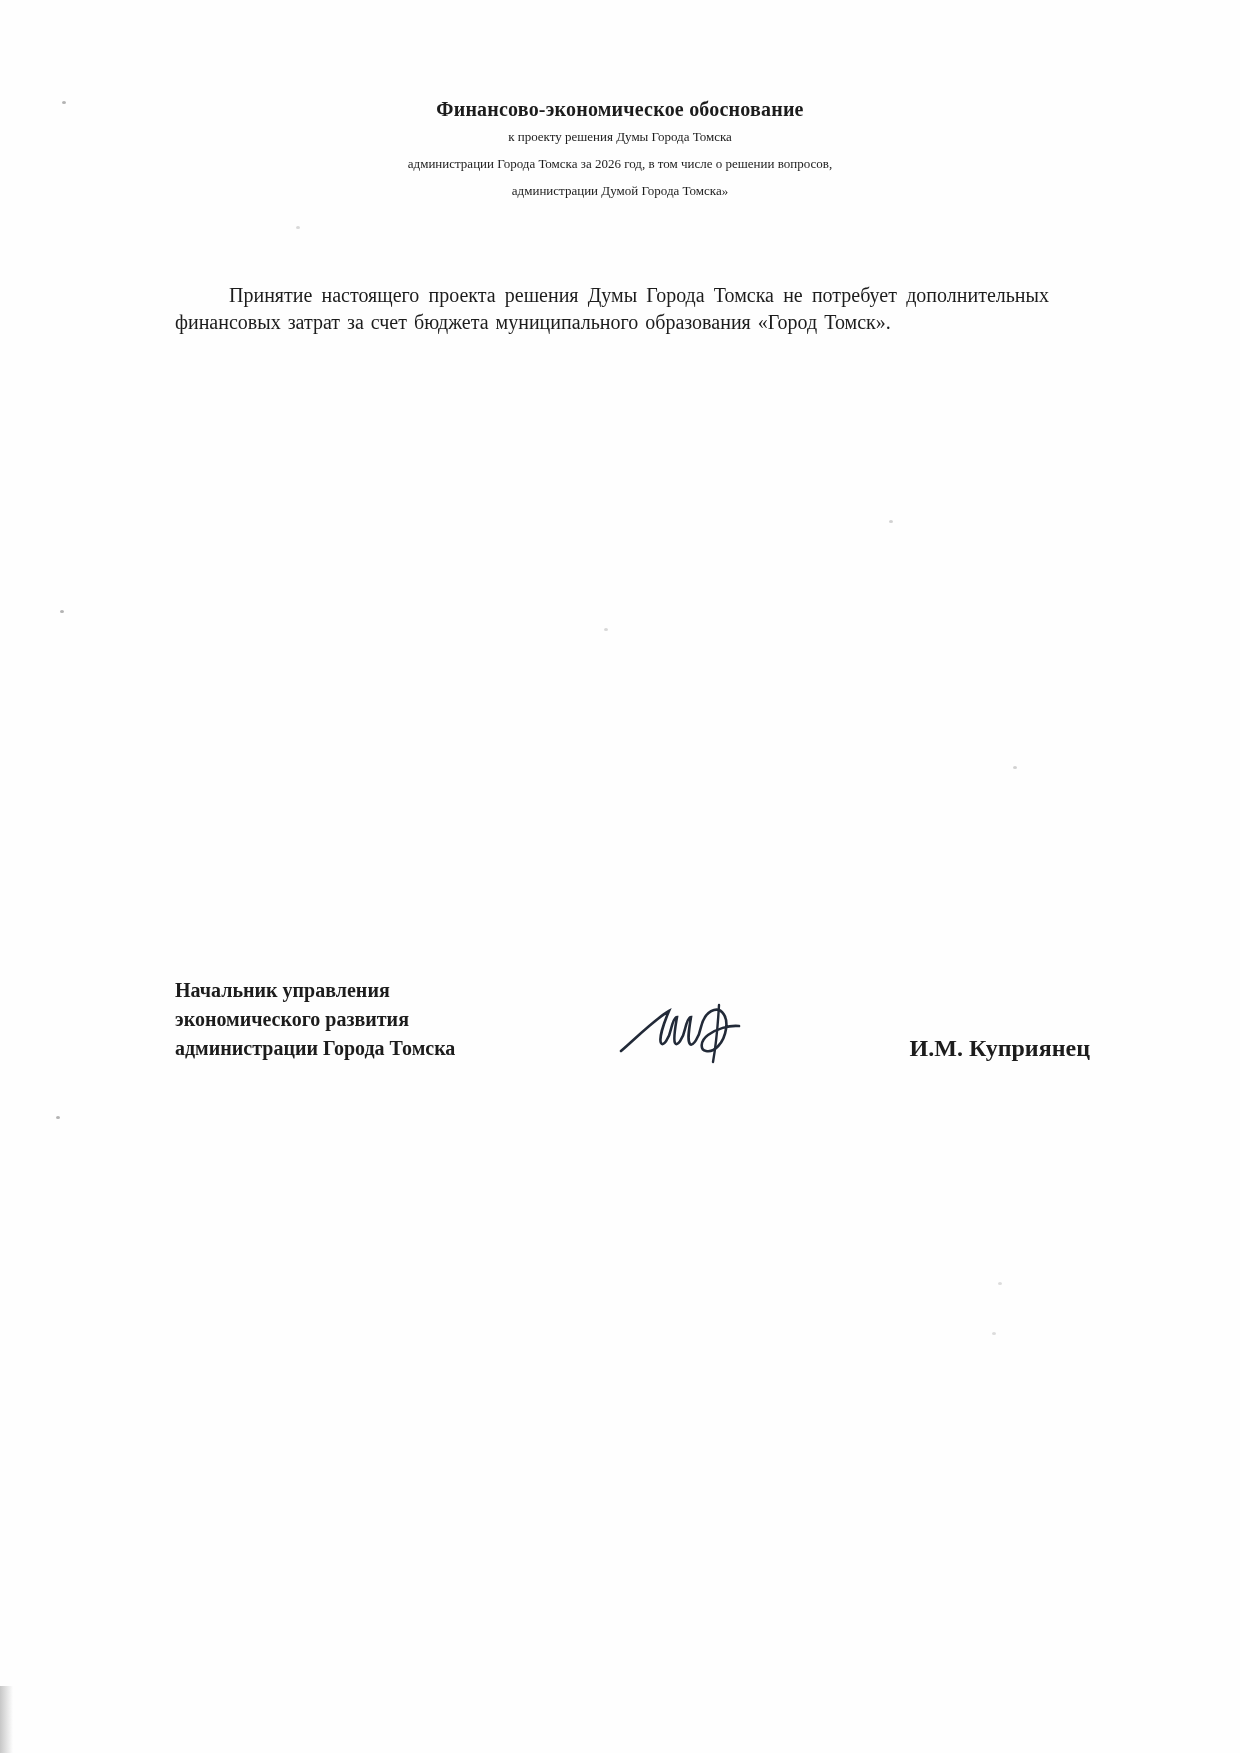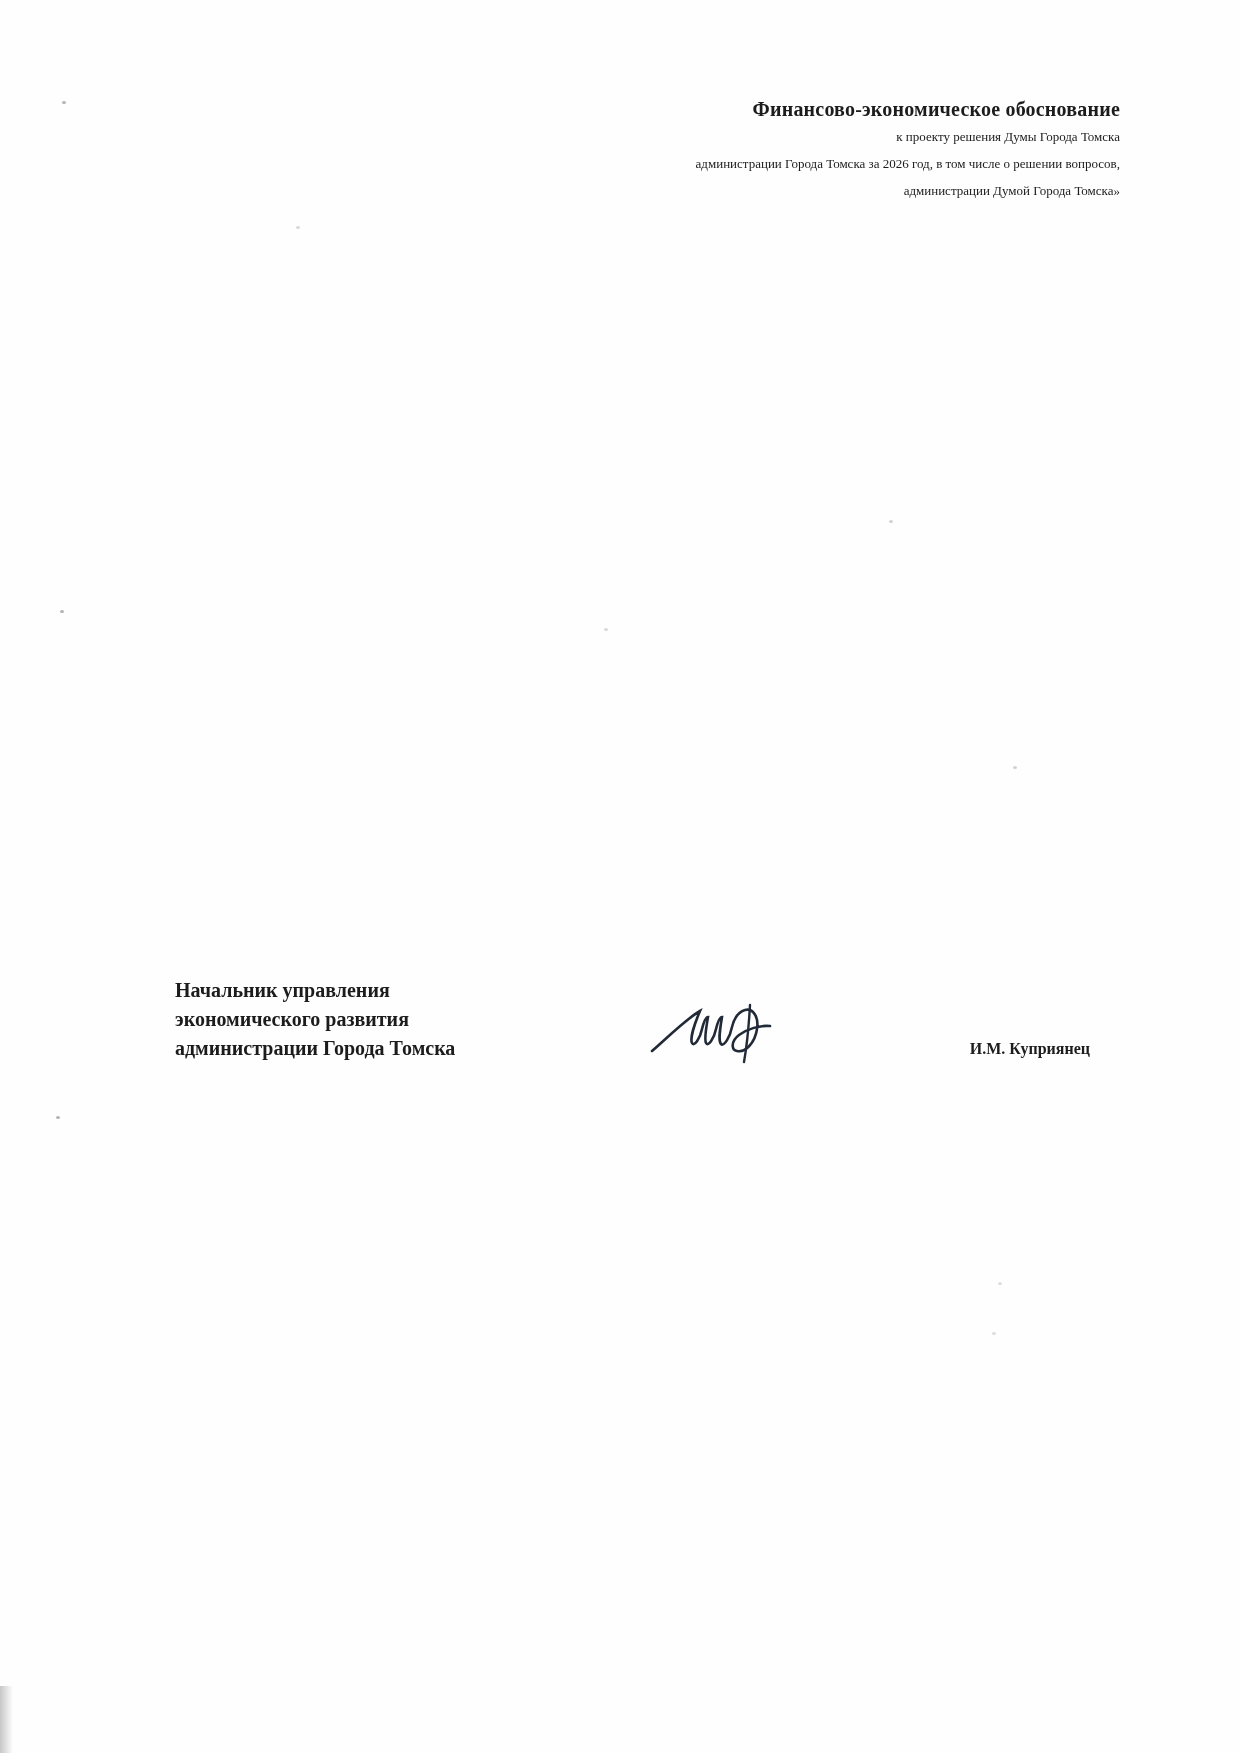--- a/index.html
+++ b/index.html
@@ -14,21 +14,21 @@
     background: #fefefe;
     font-family: "Liberation Serif", serif;
     color: #1c1c1c;
     overflow: hidden;
   }
   .title-block {
     position: absolute;
     top: 96px;
     left: 120px;
     right: 120px;
-    text-align: right;
+    text-align: center;
   }
   .doc-title {
     font-weight: bold;
     font-size: 20px;
     line-height: 27px;
     letter-spacing: 0.2px;
   }
   .subtitle-line {
     font-size: 13px;
     line-height: 27px;
@@ -62,21 +62,21 @@
     line-height: 29px;
     white-space: nowrap;
   }
   .signature-scribble {
     position: relative;
     top: 6px;
     margin-left: 60px;
     margin-right: 40px;
   }
   .signature-name {
-    font-size: 16px;
+    font-size: 24px;
     line-height: 29px;
     white-space: nowrap;
     padding-right: 30px;
     padding-bottom: 0px;
   }
   .speck {
     position: absolute;
     width: 4px;
     height: 3px;
     border-radius: 50%;
@@ -97,20 +97,21 @@
 <div class="page">
 
   <div class="title-block">
     <div class="doc-title">Финансово-экономическое обоснование</div>
     <div class="subtitle-line">к проекту решения Думы Города Томска</div>
     <div class="subtitle-line">администрации Города Томска за 2026 год, в том числе о решении вопросов,</div>
     <div class="subtitle-line">администрации Думой Города Томска»</div>
   </div>
 
   <div class="body-block">
+    <p class="paragraph">Принятие настоящего проекта решения Думы Города Томска не потребует дополнительных финансовых затрат за счет бюджета муниципального образования «Город Томск».</p>
   </div>
 
   <div class="signature-block">
     <div class="signature-position">
       <div>Начальник управления</div>
       <div>экономического развития</div>
       <div>администрации Города Томска</div>
     </div>
 
     <div class="signature-scribble">

